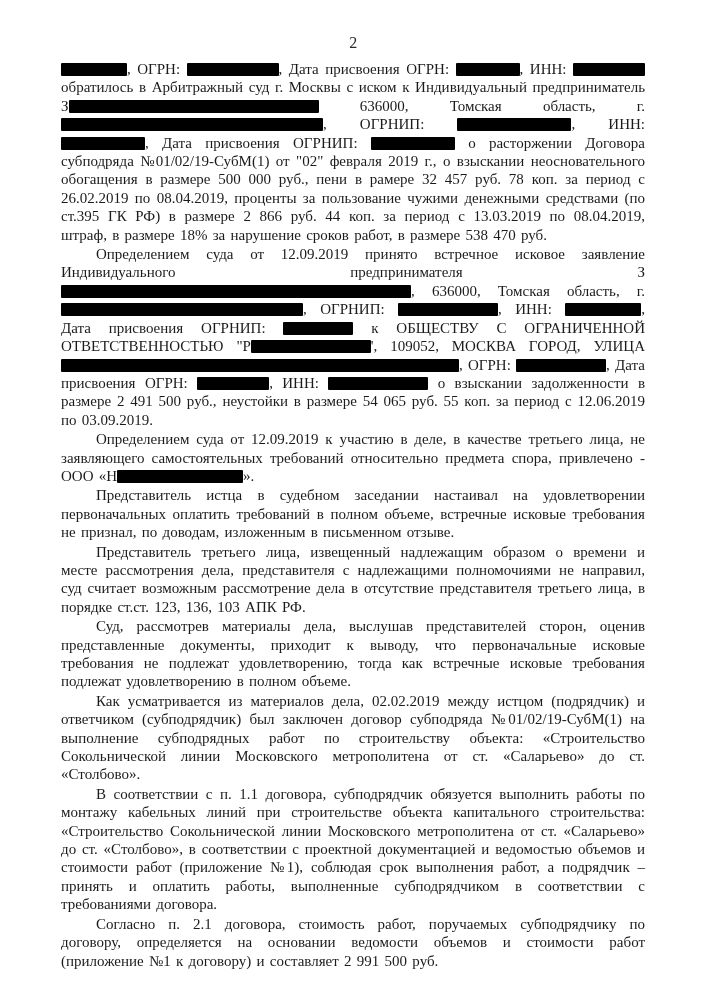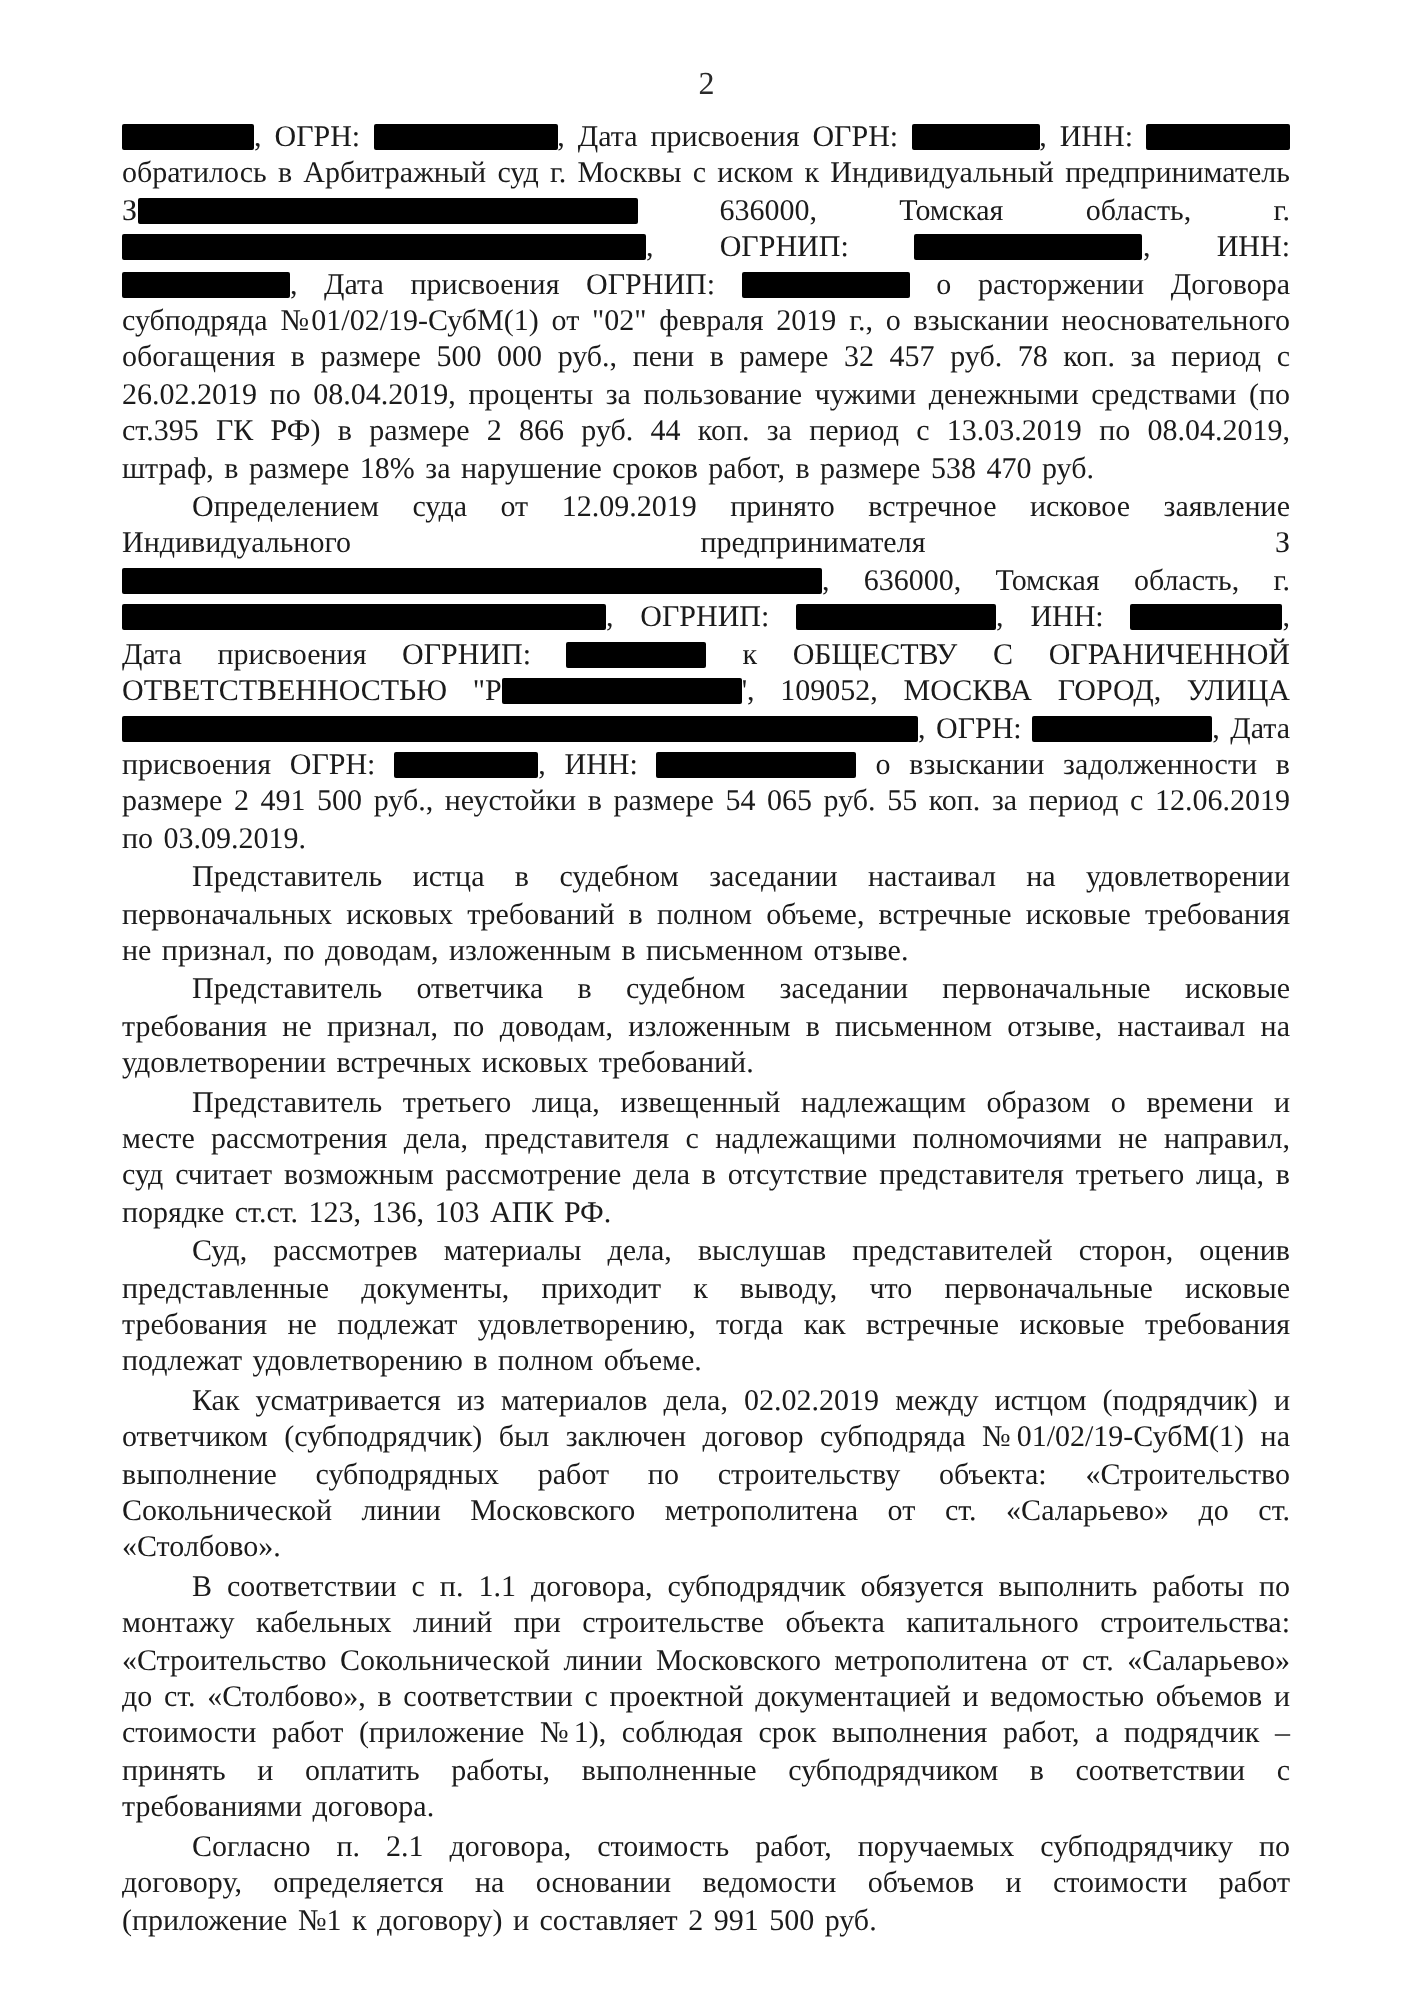--- a/index.html
+++ b/index.html
@@ -46,21 +46,21 @@
   }
 </style>
 </head>
 <body>
 
 <div class="page">
   <div class="page-number">2</div>
   <div class="doc-body">
       <p class="para"><span class="redact" style="width: 66px; background: rgb(0, 0, 0);"></span><span>, ОГРН: </span><span class="redact" style="width: 92px; background: rgb(0, 0, 0);"></span><span>, Дата присвоения ОГРН: </span><span class="redact" style="width: 64px; background: rgb(0, 0, 0);"></span><span>, ИНН: </span><span class="redact" style="width: 72px; background: rgb(0, 0, 0);"></span><span> обратилось в Арбитражный суд г. Москвы с иском к Индивидуальный предприниматель З</span><span class="redact" style="width: 250px; background: rgb(0, 0, 0);"></span><span> 636000, Томская область, г. </span><span class="redact" style="width: 262px; background: rgb(0, 0, 0);"></span><span>, ОГРНИП: </span><span class="redact" style="width: 114px; background: rgb(0, 0, 0);"></span><span>, ИНН: </span><span class="redact" style="width: 84px; background: rgb(0, 0, 0);"></span><span>, Дата присвоения ОГРНИП: </span><span class="redact" style="width: 84px; background: rgb(0, 0, 0);"></span><span> о расторжении Договора субподряда №01/02/19-СубМ(1) от "02" февраля 2019 г., о взыскании неосновательного обогащения в размере 500 000 руб., пени в рамере 32 457 руб. 78 коп. за период с 26.02.2019 по 08.04.2019, проценты за пользование чужими денежными средствами (по ст.395 ГК РФ) в размере 2 866 руб. 44 коп. за период с 13.03.2019 по 08.04.2019, штраф, в размере 18% за нарушение сроков работ, в размере 538 470 руб.</span></p>
       <p class="para indent"><span>Определением суда от 12.09.2019 принято встречное исковое заявление Индивидуального предпринимателя З</span><span class="redact" style="width: 350px; background: rgb(0, 0, 0);"></span><span>, 636000, Томская область, г. </span><span class="redact" style="width: 242px; background: rgb(0, 0, 0);"></span><span>, ОГРНИП: </span><span class="redact" style="width: 100px; background: rgb(0, 0, 0);"></span><span>, ИНН: </span><span class="redact" style="width: 76px; background: rgb(0, 0, 0);"></span><span>, Дата присвоения ОГРНИП: </span><span class="redact" style="width: 70px; background: rgb(0, 0, 0);"></span><span> к ОБЩЕСТВУ С ОГРАНИЧЕННОЙ ОТВЕТСТВЕННОСТЬЮ "Р</span><span class="redact" style="width: 120px; background: rgb(0, 0, 0);"></span><span>', 109052, МОСКВА ГОРОД, УЛИЦА </span><span class="redact" style="width: 398px; background: rgb(0, 0, 0);"></span><span>, ОГРН: </span><span class="redact" style="width: 90px; background: rgb(0, 0, 0);"></span><span>, Дата присвоения ОГРН: </span><span class="redact" style="width: 72px; background: rgb(0, 0, 0);"></span><span>, ИНН: </span><span class="redact" style="width: 100px; background: rgb(0, 0, 0);"></span><span> о взыскании задолженности в размере 2 491 500 руб., неустойки в размере 54 065 руб. 55 коп. за период с 12.06.2019 по 03.09.2019.</span></p>
-      <p class="para indent"><span>Представитель истца в судебном заседании настаивал на удовлетворении первоначальных исковых требований в полном объеме, встречные исковые требования не признал, по доводам, изложенным в письменном отзыве.</span></p>
-      <p class="para indent"><span>Представитель ответчика в судебном заседании первоначальные исковые требования не признал, по доводам, изложенным в письменном отзыве, настаивал на удовлетворении встречных исковых требований.</span></p>
+      <p class="para indent"><span>Определением суда от 12.09.2019 к участию в деле, в качестве третьего лица, не заявляющего самостоятельных требований относительно предмета спора, привлечено - ООО «Н</span><span class="redact" style="width: 126px; background: rgb(0, 0, 0);"></span><span>».</span></p>
+      <p class="para indent"><span>Представитель истца в судебном заседании настаивал на удовлетворении первоначальных оплатить требований в полном объеме, встречные исковые требования не признал, по доводам, изложенным в письменном отзыве.</span></p>
       <p class="para indent"><span>Представитель третьего лица, извещенный надлежащим образом о времени и месте рассмотрения дела, представителя с надлежащими полномочиями не направил, суд считает возможным рассмотрение дела в отсутствие представителя третьего лица, в порядке ст.ст. 123, 136, 103 АПК РФ.</span></p>
       <p class="para indent"><span>Суд, рассмотрев материалы дела, выслушав представителей сторон, оценив представленные документы, приходит к выводу, что первоначальные исковые требования не подлежат удовлетворению, тогда как встречные исковые требования подлежат удовлетворению в полном объеме.</span></p>
       <p class="para indent"><span>Как усматривается из материалов дела, 02.02.2019 между истцом (подрядчик) и ответчиком (субподрядчик) был заключен договор субподряда №01/02/19-СубМ(1) на выполнение субподрядных работ по строительству объекта: «Строительство Сокольнической линии Московского метрополитена от ст. «Саларьево» до ст. «Столбово».</span></p>
       <p class="para indent"><span>В соответствии с п. 1.1 договора, субподрядчик обязуется выполнить работы по монтажу кабельных линий при строительстве объекта капитального строительства: «Строительство Сокольнической линии Московского метрополитена от ст. «Саларьево» до ст. «Столбово», в соответствии с проектной документацией и ведомостью объемов и стоимости работ (приложение №1), соблюдая срок выполнения работ, а подрядчик – принять и оплатить работы, выполненные субподрядчиком в соответствии с требованиями договора.</span></p>
       <p class="para indent"><span>Согласно п. 2.1 договора, стоимость работ, поручаемых субподрядчику по договору, определяется на основании ведомости объемов и стоимости работ (приложение №1 к договору) и составляет 2 991 500 руб.</span></p>
     </div>
 </div>
 
 </body></html>

